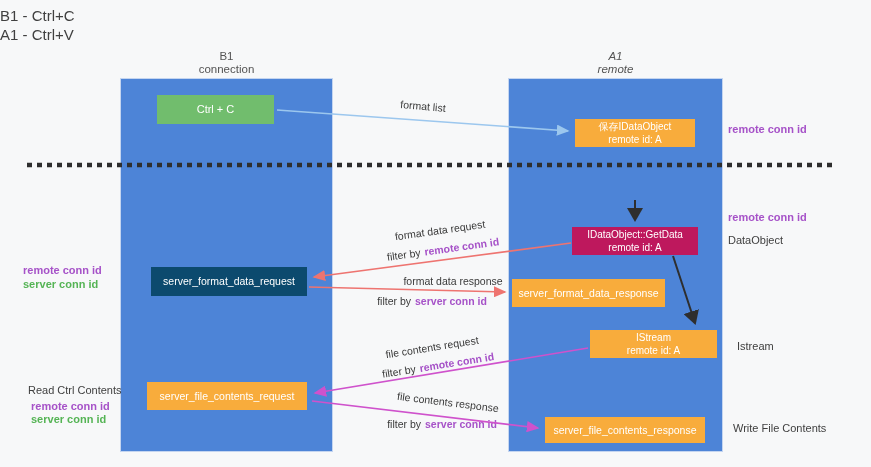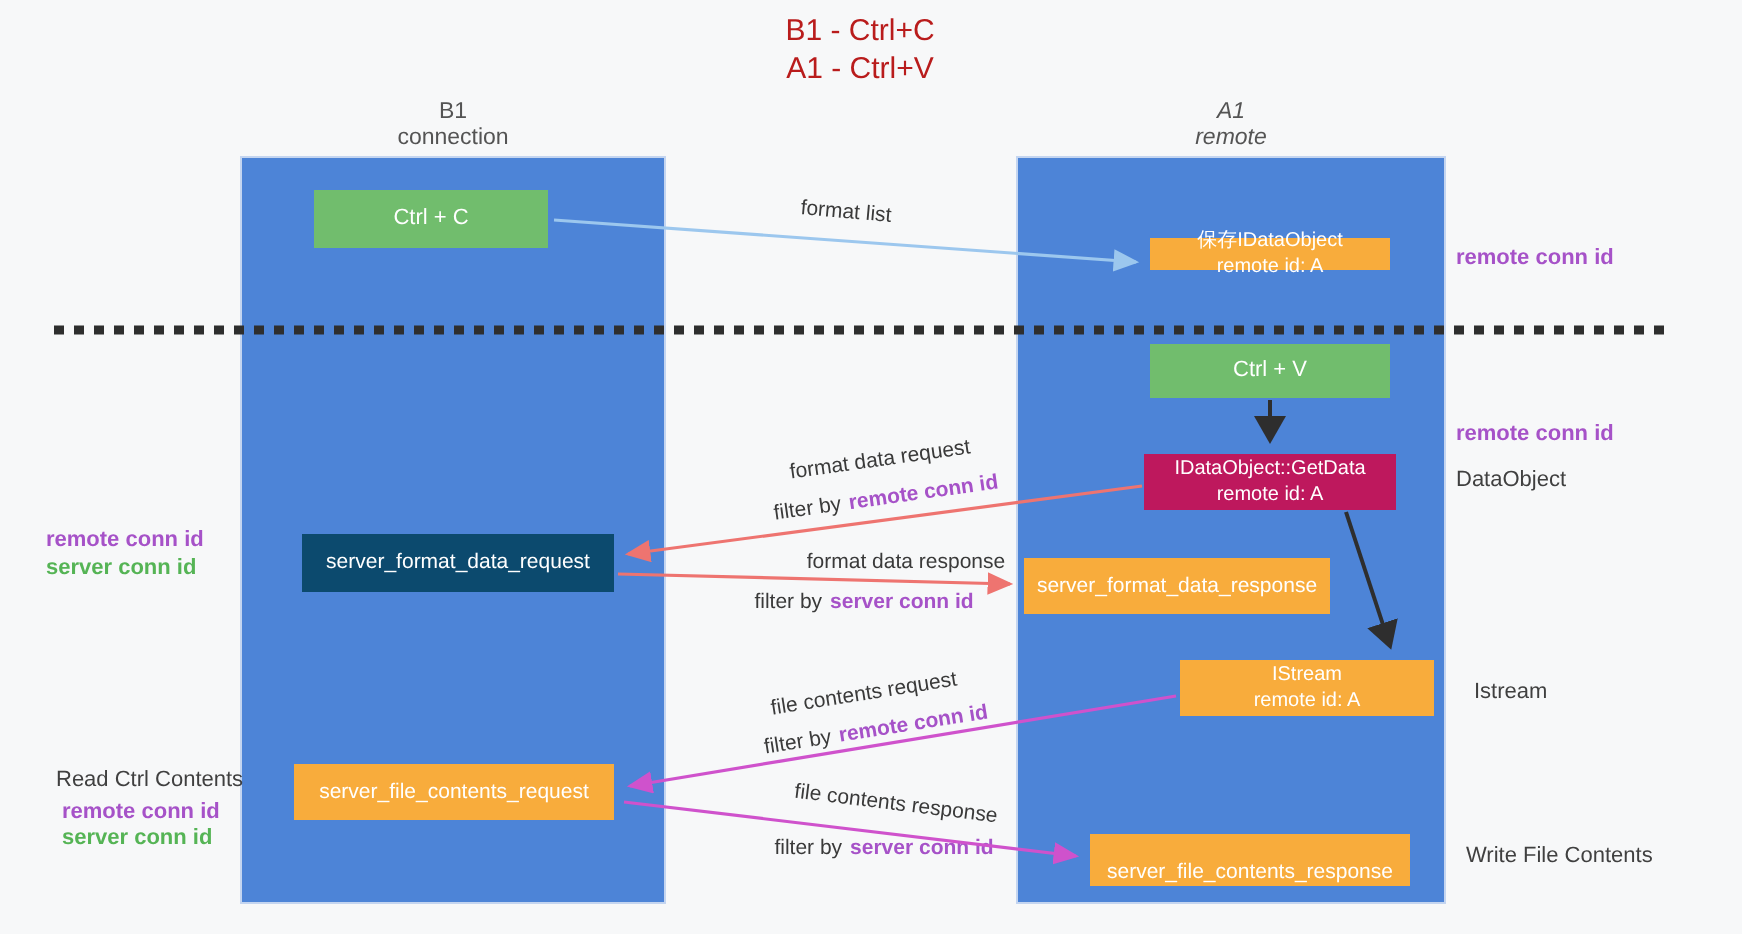--- a/index.html
+++ b/index.html
@@ -1,19 +1,19 @@
 <!DOCTYPE html>
 <html><head>
 <meta charset="utf-8">
 <style>
   html,body{margin:0;padding:0;}
   body{font-family:"Liberation Sans","DejaVu Sans",sans-serif;background:#f7f8f9;}
   .canvas{position:relative;width:871px;height:467px;background:#f7f8f9;overflow:hidden;}
   .abs{position:absolute;}
-  .title{left:0;top:6px;width:860px;text-align:center;font-size:15px;line-height:19px;color:#b91c1c;}
+  .title{left:0;top:6px;width:860px;font-size:15px;line-height:19px;color:#404040;}
   .col-header{text-align:center;font-size:11.5px;line-height:13px;color:#545454;}
   .column{background:#4d84d7;border:1px solid rgba(210,222,243,.9);box-sizing:border-box;}
   .pbox{display:flex;flex-direction:column;align-items:center;justify-content:center;
         color:#fff;text-align:center;box-sizing:border-box;}
   .pbox.green{background:#71bd6d;font-size:11px;}
   .pbox.orange{background:#f8ac3c;font-size:10.5px;}
   .pbox .l{line-height:13px;white-space:nowrap;}
   .note{font-size:11px;line-height:13px;white-space:nowrap;color:#404040;}
   .note.bold{font-weight:bold;}
   .purple{color:#a652c8;}
@@ -43,28 +43,25 @@
     <div>remote</div>
   </div>
 
   <div class="abs column" style="left: 120px; top: 78px; width: 213px; height: 374px; background-color: rgb(77, 132, 215);"></div>
   <div class="abs column" style="left: 508px; top: 78px; width: 215px; height: 374px; background-color: rgb(77, 132, 215);"></div>
 
   <div class="abs pbox green" style="left: 157px; top: 95px; width: 117px; height: 29px; background-color: rgb(113, 189, 109);">
     <div class="l">Ctrl + C</div>
   </div>
 
-  <div class="abs pbox orange" style="left: 575px; top: 119px; width: 120px; height: 16px; font-size: 10px; background-color: rgb(248, 172, 60);">
+  <div class="abs pbox orange" style="left: 575px; top: 119px; width: 120px; height: 28px; font-size: 10px; background-color: rgb(248, 172, 60);">
     <div class="l">保存IDataObject</div>
     <div class="l">remote id: A</div>
   </div>
 
-  <div class="abs pbox green" style="left: 575px; top: 172px; width: 120px; height: 27px; background-color: rgb(113, 189, 109);">
-    <div class="l">Ctrl + V</div>
-  </div>
 
   <div class="abs pbox orange" style="left: 572px; top: 227px; width: 126px; height: 28px; font-size: 10px; background-color: #be185d;">
     <div class="l">IDataObject::GetData</div>
     <div class="l">remote id: A</div>
   </div>
 
   <div class="abs pbox orange" style="left: 151px; top: 267px; width: 156px; height: 29px; background-color: #0c4a6e;">
     <div class="l">server_format_data_request</div>
   </div>
 
@@ -74,21 +71,21 @@
 
   <div class="abs pbox orange" style="left: 590px; top: 330px; width: 127px; height: 28px; font-size: 10px; background-color: rgb(248, 172, 60);">
     <div class="l">IStream</div>
     <div class="l">remote id: A</div>
   </div>
 
   <div class="abs pbox orange" style="left: 147px; top: 382px; width: 160px; height: 28px; background-color: rgb(248, 172, 60);">
     <div class="l">server_file_contents_request</div>
   </div>
 
-  <div class="abs pbox orange" style="left: 545px; top: 417px; width: 160px; height: 26px; background-color: rgb(248, 172, 60); justify-content: flex-end;">
+  <div class="abs pbox orange" style="left: 545px; top: 417px; width: 160px; height: 26px; background-color: rgb(248, 172, 60);">
     <div class="l">server_file_contents_response</div>
   </div>
 
   <div class="abs note bold purple" style="left: 728px; top: 123px; color: rgb(166, 82, 200);">remote conn id</div>
   <div class="abs note bold purple" style="left: 728px; top: 211px; color: rgb(166, 82, 200);">remote conn id</div>
   <div class="abs note" style="left:728px;top:234px;">DataObject</div>
   <div class="abs note" style="left:737px;top:340px;">Istream</div>
   <div class="abs note" style="left:733px;top:422px;">Write File Contents</div>
 
   <div class="abs note bold purple" style="left: 23px; top: 264px; color: rgb(166, 82, 200);">remote conn id</div>

